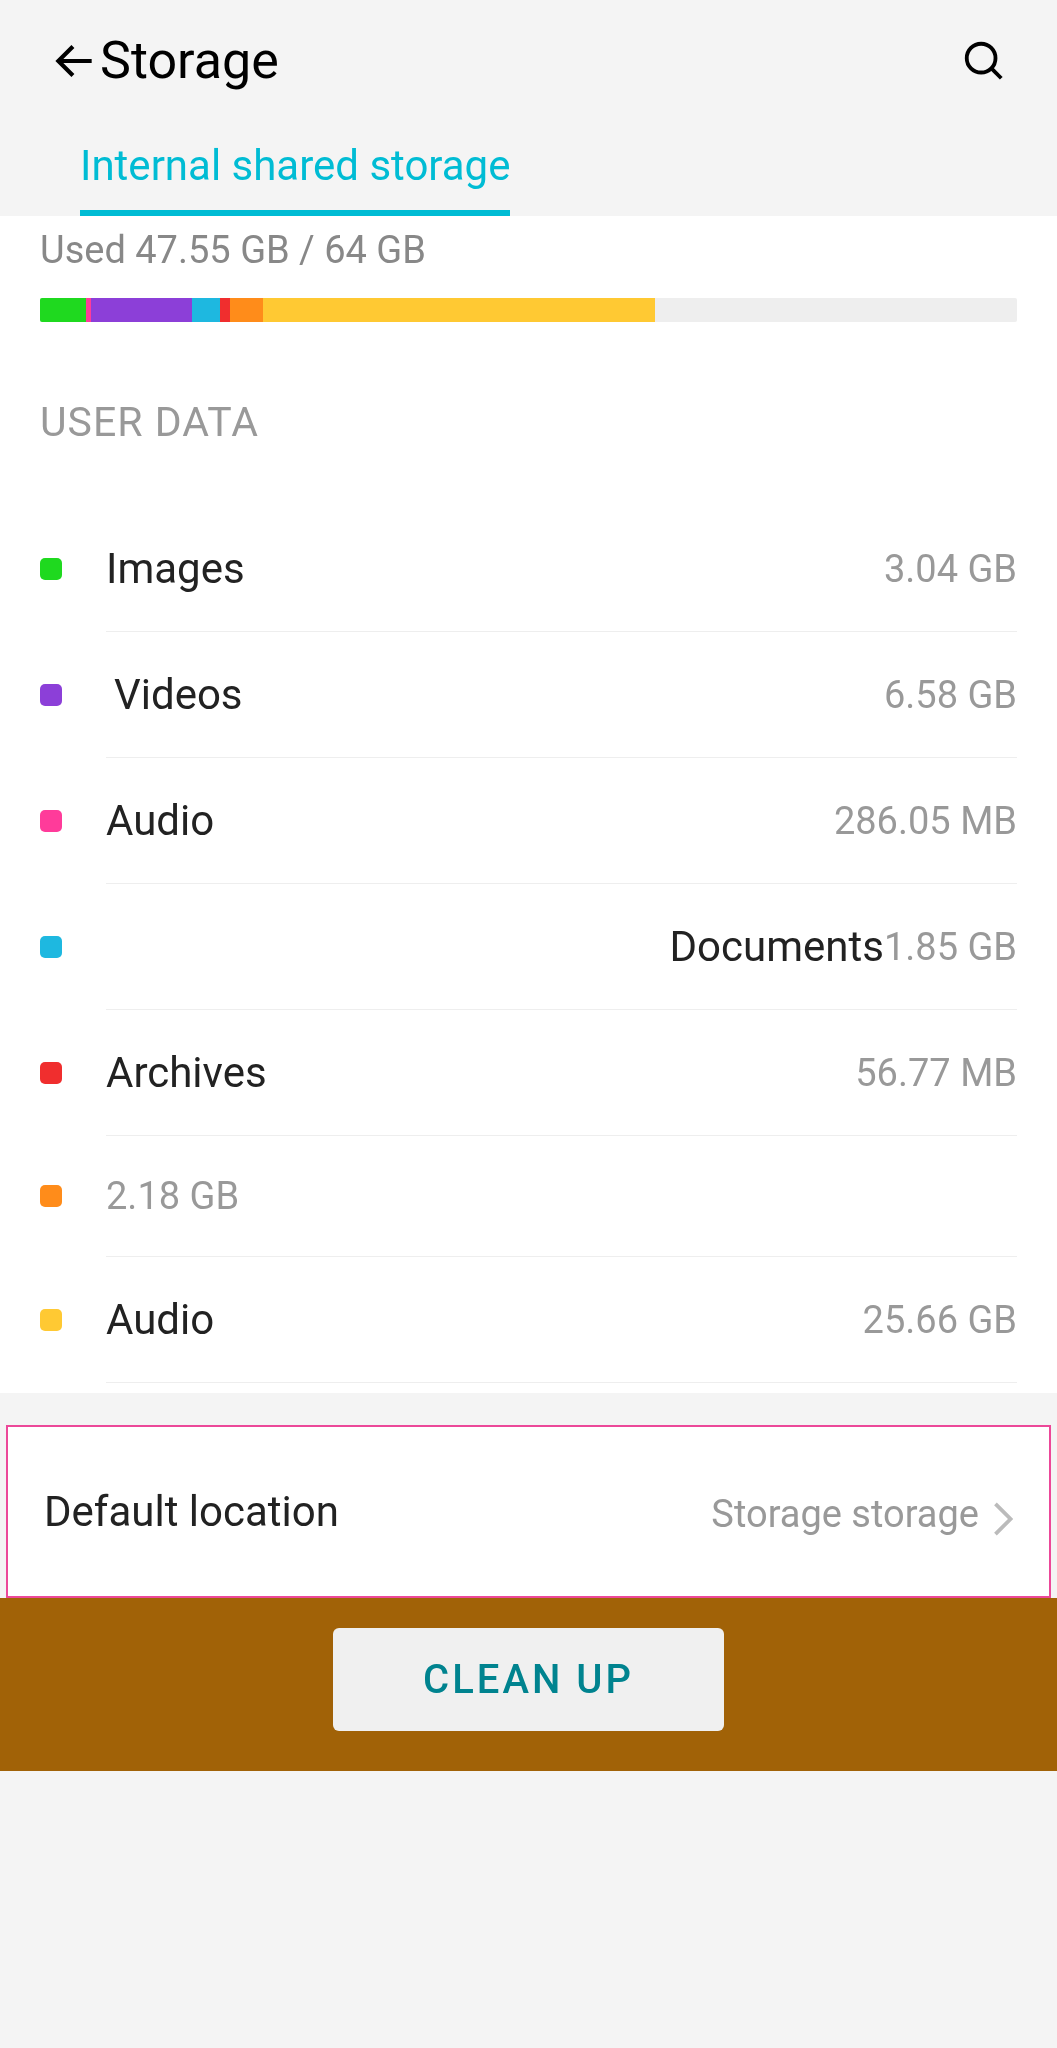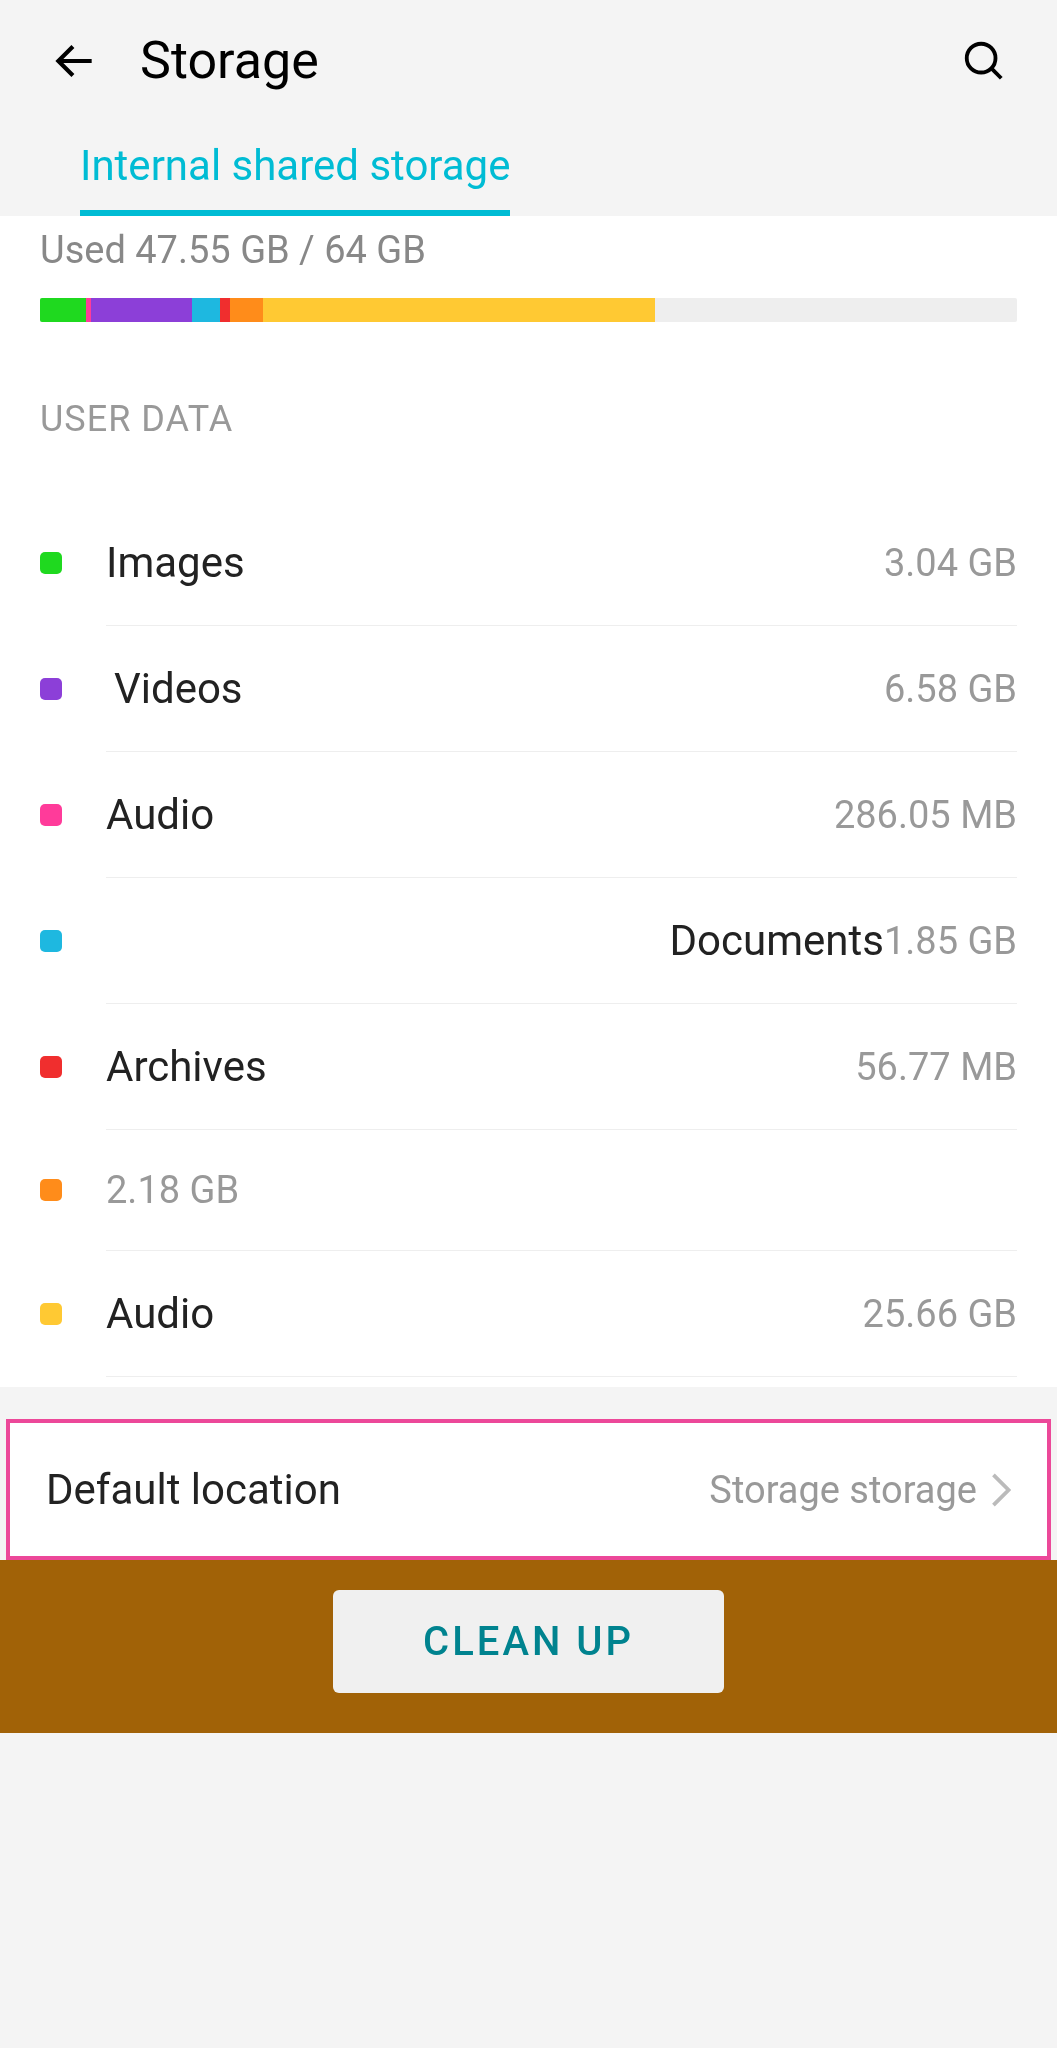--- a/index.html
+++ b/index.html
@@ -14,21 +14,20 @@
       background: #f4f4f4;
       overflow: hidden;
     }
     .header {
       background: #f4f4f4;
       padding: 30px 50px 0 50px;
     }
     .header-top {
       display: flex;
       align-items: center;
-      gap: 40px;
       padding-bottom: 50px;
     }
     .back-arrow {
       width: 50px;
       height: 50px;
       cursor: pointer;
     }
     .page-title {
       font-size: 52px;
       font-weight: 400;
@@ -69,21 +68,21 @@
       display: flex;
       background: #eee;
       border-radius: 2px;
       overflow: hidden;
       margin-bottom: 76px;
     }
     .bar-segment {
       height: 100%;
     }
     .section-header {
-      font-size: 36px;
+      font-size: 41px;
       color: #999;
       letter-spacing: 1px;
       padding-bottom: 60px;
     }
     .category-row {
       display: flex;
       align-items: center;
       padding: 38px 0;
       cursor: pointer;
       border-bottom: 1px solid #eee;
@@ -108,25 +107,25 @@
     }
     .categories {
       padding-bottom: 10px;
     }
     .gap-divider {
       height: 32px;
       background: #f4f4f4;
     }
     .default-location {
       background: #fff;
-      border: 4px solid #ec4899;
+      border: 2px solid #ec4899;
       margin: 0 6px;
-      padding: 42px 36px;
-      display: flex;
-      align-items: center;
+      padding: 60px 36px;
+      display: flex;
+      align-items: flex-end;
       cursor: pointer;
     }
     .default-location-label {
       font-size: 42px;
       color: #222;
       flex: 1;
     }
     .default-location-value {
       font-size: 38px;
       color: #999;

